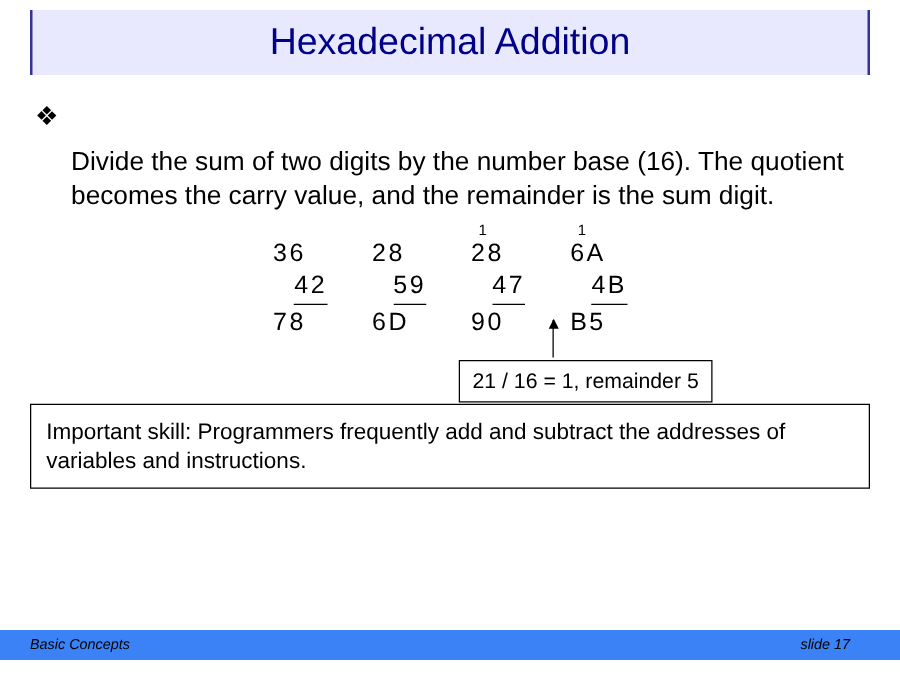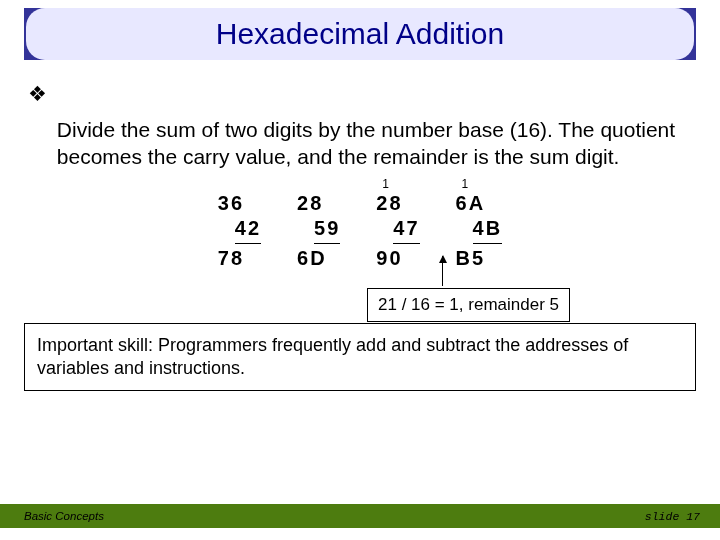--- a/index.html
+++ b/index.html
@@ -19,21 +19,20 @@
     height: 52px;
     position: relative;
   }
   .title-inner {
     background: #e8e8ff;
     margin: 0 2px;
     height: 52px;
     display: flex;
     align-items: center;
     justify-content: center;
-    border-radius: 19px;
   }
   .title-text {
     font-family: "Comic Sans MS", cursive, sans-serif;
     font-size: 30px;
     color: #000088;
     font-weight: normal;
   }
   .content {
     padding: 20px 28px 0 28px;
   }
@@ -66,21 +65,21 @@
     line-height: 1.25;
     letter-spacing: 2px;
     position: relative;
   }
   .col .carry {
     font-size: 12px;
     position: absolute;
     top: -14px;
     left: 6px;
   }
-  .col .row1, .col .row2, .col .row3 { white-space: pre; font-weight: bold; }
+  .col .row1, .col .row2, .col .row3 { white-space: pre; }
   .col .row2 {
     border-bottom: 1.5px solid #000;
     padding-bottom: 2px;
     margin-left: 17px;
   }
   .col .row3 {
     padding-top: 2px;
   }
   .arrow-box {
     position: absolute;
@@ -119,39 +118,38 @@
     margin: 52px 24px 0 24px;
     padding: 10px 12px;
     font-size: 18px;
     line-height: 1.3;
   }
   .footer {
     position: absolute;
     bottom: 12px;
     left: 0;
     width: 720px;
-    background: #4d7c0f;
+    background: #3b82f6;
     height: 24px;
     font-size: 11.5px;
     font-style: italic;
     display: flex;
     align-items: center;
   }
   .footer-left {
     position: absolute;
     left: 24px;
   }
   .footer-center {
     width: 100%;
     text-align: center;
   }
   .footer-right {
     position: absolute;
-    right: 20px;
-    font-family: Liberation Mono, monospace;
+    right: 40px;
   }
 </style>
 </head>
 <body>
 
 <div class="title-bar">
   <div class="title-inner">
     <span class="title-text">Hexadecimal Addition</span>
   </div>
 </div>

